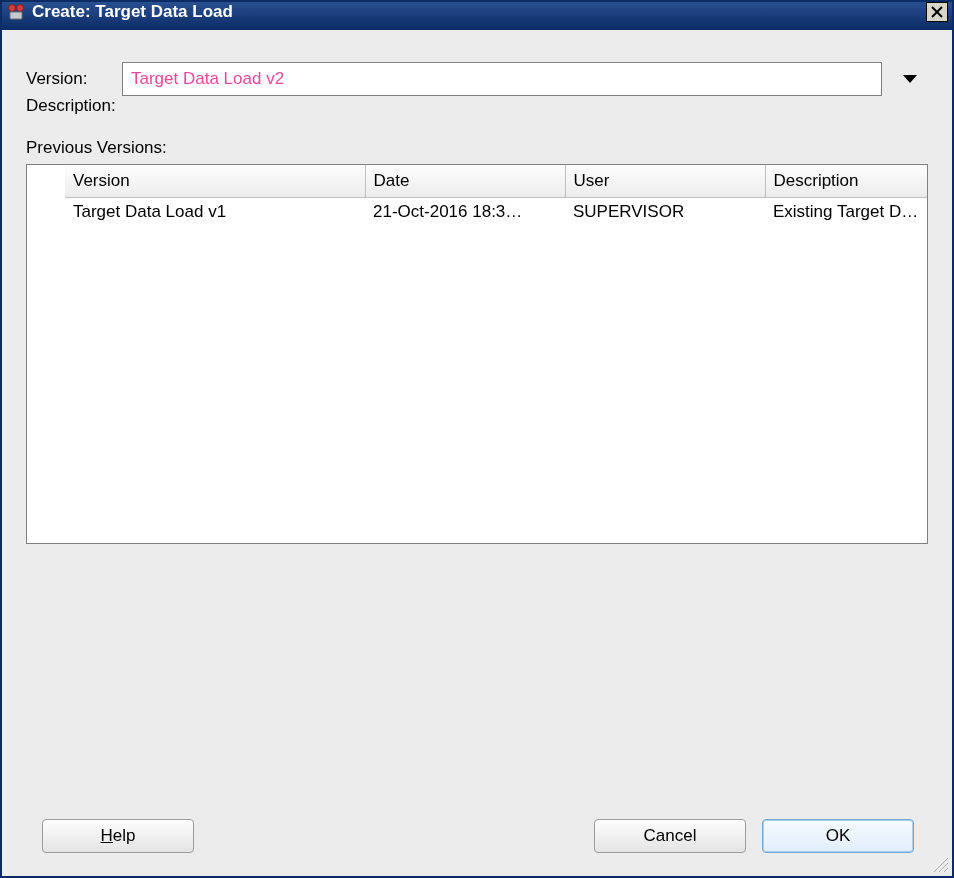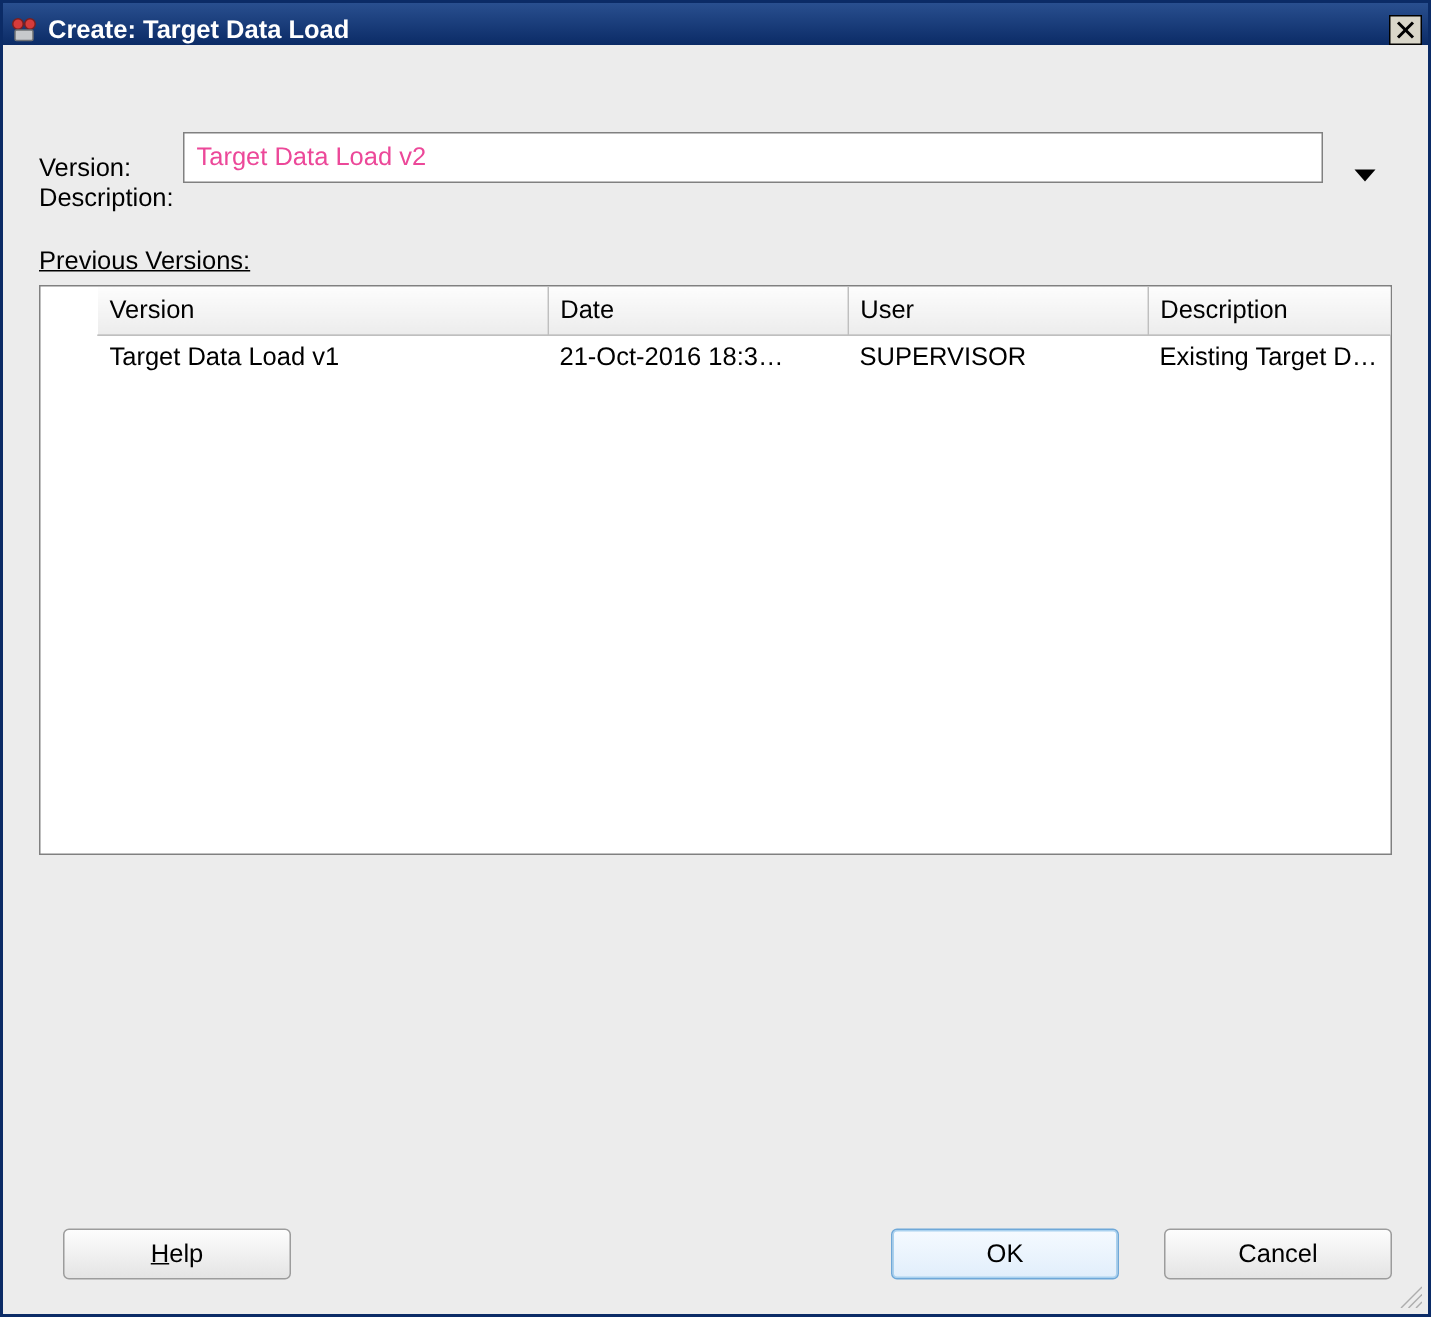--- a/index.html
+++ b/index.html
@@ -15,21 +15,21 @@
   
   .window {
     position: relative;
     width: 954px;
     height: 878px;
     border: 2px solid #0b2b66;
     background: #ececec;
   }
   .titlebar {
     display: flex;
-    align-items: flex-end;
+    align-items: flex-start;
     height: 28px;
     background: linear-gradient(to bottom, #294f8f 0%, #0b2b66 100%);
     color: #fff;
     font-weight: bold;
     font-size: 17px;
     padding: 0 4px;
   }
   .titlebar .title-icon {
     width: 20px; height: 20px;
     margin-right: 6px;
@@ -53,23 +53,23 @@
     background: #ececec;
     padding: 0;
   }
 
   .form-area {
     padding: 20px 22px 0 22px;
   }
 
   .row-version {
     display: flex;
-    align-items: flex-end;
+    align-items: center;
     gap: 10px;
-    margin-top: 36px;
+    margin-top: 10px;
   }
   .row-version .label { width: 86px; }
   .version-input {
     flex: 1 1 auto;
     height: 34px;
     border: 1px solid #808080;
     background: #fff;
     padding: 4px 8px;
     font: inherit;
     color: #ec4899;
@@ -87,21 +87,21 @@
     height: 200px;
     margin-top: 8px;
     border: 1px solid #808080;
     background: #fff;
     font: inherit;
     padding: 8px 8px;
     resize: none;
     outline: none;
   }
 
-  .prev-label { margin-top: 22px; text-decoration: underline; }
+  .prev-label { margin-top: 22px; }
   .table-wrap {
     margin-top: 6px;
     border: 1px solid #808080;
     background: #fff;
     height: 380px;
     overflow: hidden;
   }
   table.prev {
     width: 100%;
     border-collapse: collapse;
@@ -234,22 +234,22 @@
         </table>
       </div>
 
     </div>
 
     <div class="button-bar">
       <button class="btn btn-help">
         <span class="underline">H</span><span>elp</span>
       </button>
       <span class="spacer"></span>
+      <button class="btn">Cancel</button>
       <button class="btn btn-ok">OK</button>
-      <button class="btn">Cancel</button>
     </div>
 
     <div class="resize-grip">
       <svg width="18" height="18" viewBox="0 0 18 18">
         <line x1="4" y1="18" x2="18" y2="4"></line>
         <line x1="9" y1="18" x2="18" y2="9"></line>
         <line x1="14" y1="18" x2="18" y2="14"></line>
       </svg>
     </div>
   </div>

